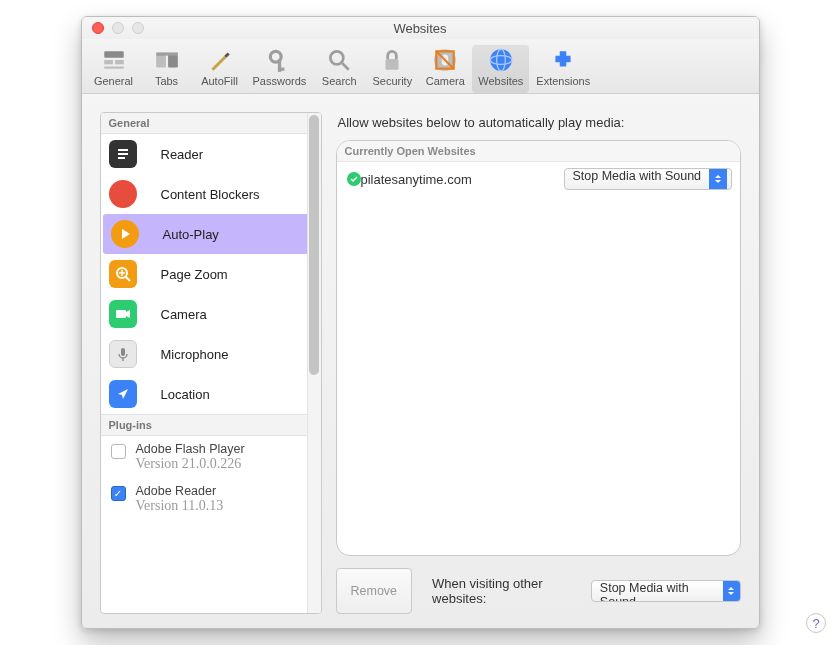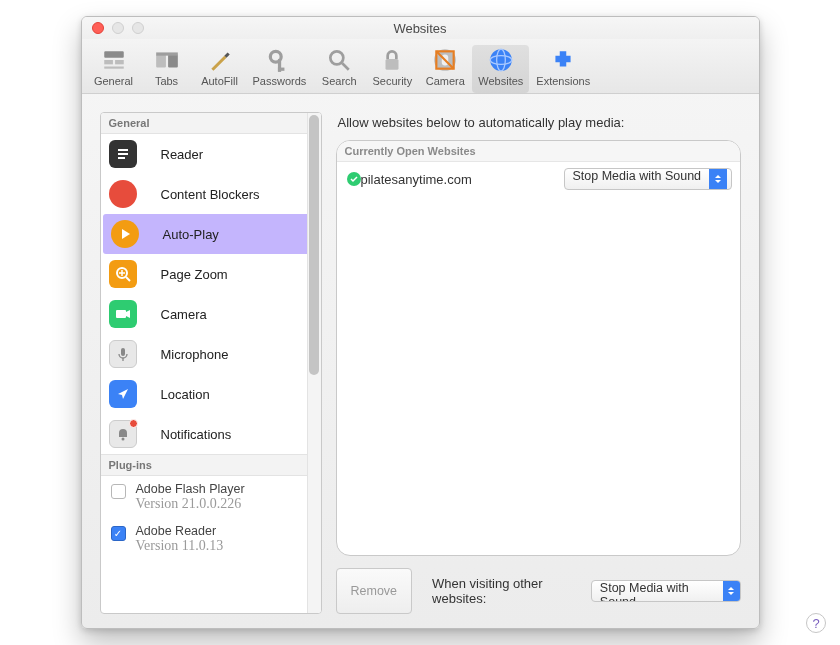--- a/index.html
+++ b/index.html
@@ -310,30 +310,20 @@
 
         <div class="sb-item">
           <div class="sb-icon" style="background:#3b82f6">
             <svg width="16" height="16" viewBox="0 0 16 16">
                 <polygon points="3,8 13,3 8,13 7,9" fill="#fff"></polygon>
               </svg>
           </div>
           <span class="sb-label">Location</span>
         </div>
 
-        <div class="sb-item">
-          <div class="sb-icon" style="background:#e8e8e8;border:1px solid #ccc;position:relative">
-            <svg width="16" height="16" viewBox="0 0 16 16">
-                <path d="M4 11 V7 a4 4 0 0 1 8 0 V11 H4" fill="#888"></path>
-                <circle cx="8" cy="13" r="1.5" fill="#888"></circle>
-              </svg>
-            <span style="position:absolute;top:-2px;right:-2px;width:9px;height:9px;background:#e74c3c;border-radius:50%;border:1px solid #fff"></span>
-          </div>
-          <span class="sb-label">Notifications</span>
-        </div>
 
         <div class="sb-section-header">Plug-ins</div>
 
         <div class="plugin-item">
           <div class="chk"></div>
           <div>
             <div class="plugin-name">Adobe Flash Player</div>
             <div class="plugin-ver">Version 21.0.0.226</div>
           </div>
         </div>

